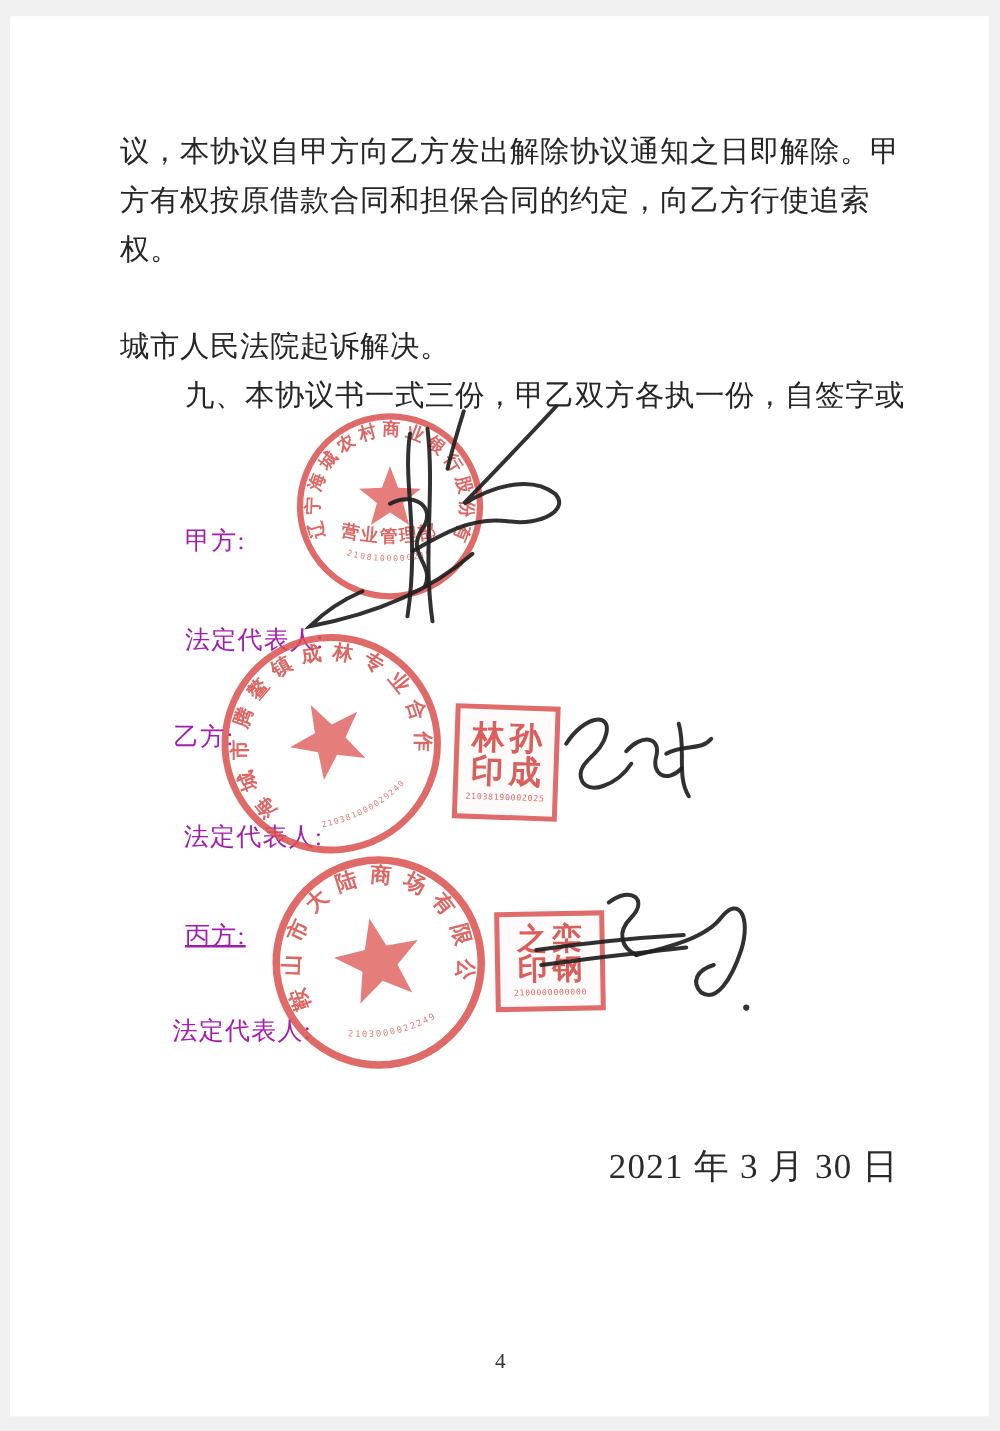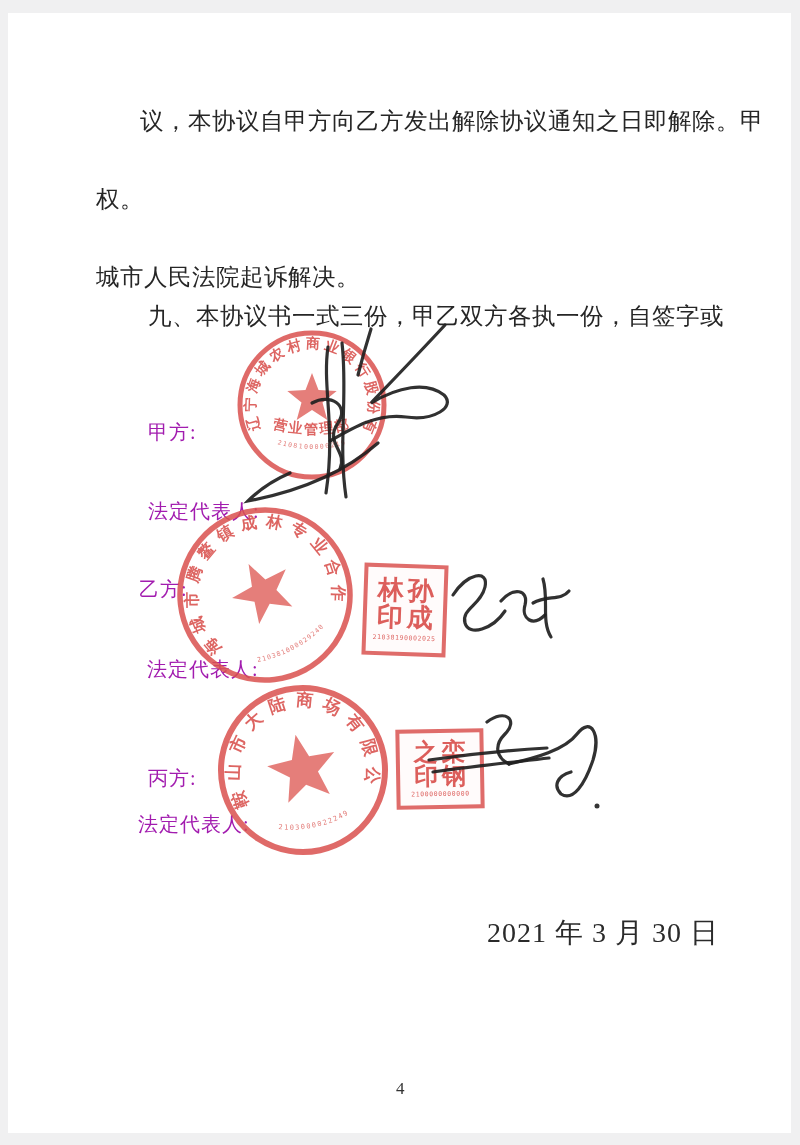--- a/index.html
+++ b/index.html
@@ -49,30 +49,31 @@
   .square-seal .serial{
     font-size:6.5px;color:rgba(216,76,73,.85);letter-spacing:.6px;
     margin-top:2px;white-space:nowrap;font-family:"DejaVu Sans Mono",monospace;
   }
 </style>
 </head>
 <body>
 
 <div class="page">
 
-  <div class="doc-line" style="left:88px;top:92px;margin-left:44px;">议，本协议自甲方向乙方发出解除协议通知之日即解除。甲</div>
+  <div class="doc-line" style="left:88px;top:92px;">议，本协议自甲方向乙方发出解除协议通知之日即解除。甲</div>
+  <div class="doc-line" style="left:88px;top:131px;">方有权按原借款合同和担保合同的约定，向乙方行使追索</div>
   <div class="doc-line" style="left:88px;top:170px;">权。</div>
   <div class="doc-line" style="left:88px;top:248px;">城市人民法院起诉解决。</div>
   <div class="doc-line" style="left:140px;top:287px;">九、本协议书一式三份，甲乙双方各执一份，自签字或</div>
 
   <div class="label" style="left:140px;top:406px;">甲方:</div>
   <div class="label" style="left:140px;top:485px;">法定代表人:</div>
   <div class="label" style="left:131px;top:563px;">乙方:</div>
   <div class="label" style="left:139px;top:643px;">法定代表人:</div>
-  <div class="label" style="left:140px;top:752px;">丙方:</div>
+  <div class="label" style="left:140px;top:722px;text-decoration:underline;">丙方:</div>
   <div class="label" style="left:130px;top:798px;">法定代表人:</div>
 
   <svg class="seal-svg" style="left:224px;top:312px;" width="160" height="160" viewBox="0 0 160 160" xmlns="http://www.w3.org/2000/svg">
     <defs>
       <path id="sealA-arc" d="M 30.6,108.5 A 57 57 0 1 1 129.4,108.5" fill="none"></path>
       <path id="sealA-bottom" d="M 40,103 Q 80,114 120,103" fill="none"></path>
       <path id="sealA-serial" d="M 38,117 Q 80,131 122,117" fill="none"></path>
     </defs>
     <circle class="seal-ring" cx="80" cy="80" r="72" stroke-width="5"></circle>
     <polygon class="seal-star" points="80,48 86.5,65.1 104.7,66 90.5,77.4 95.3,95 80,85 64.7,95 69.5,77.4 55.3,66 73.5,65.1"></polygon>

